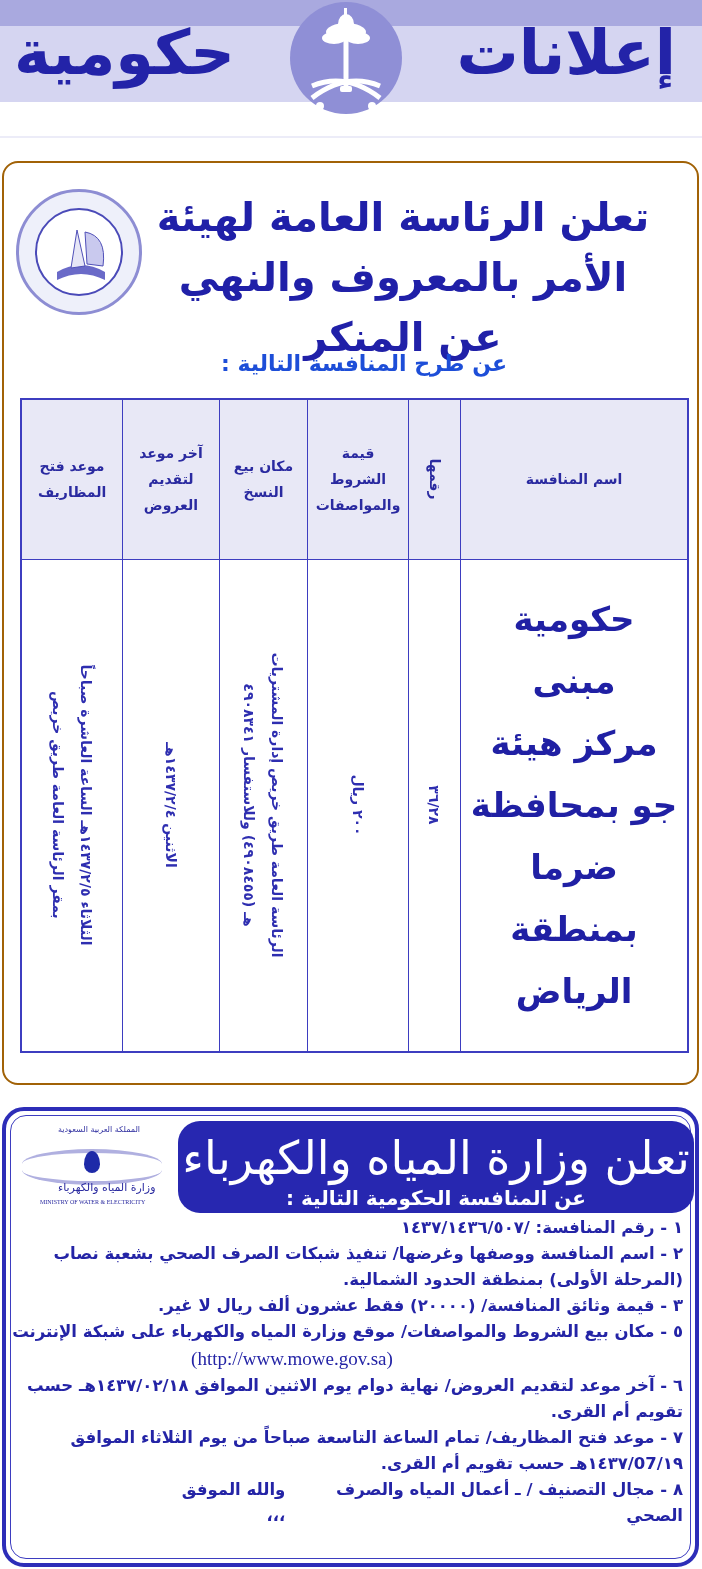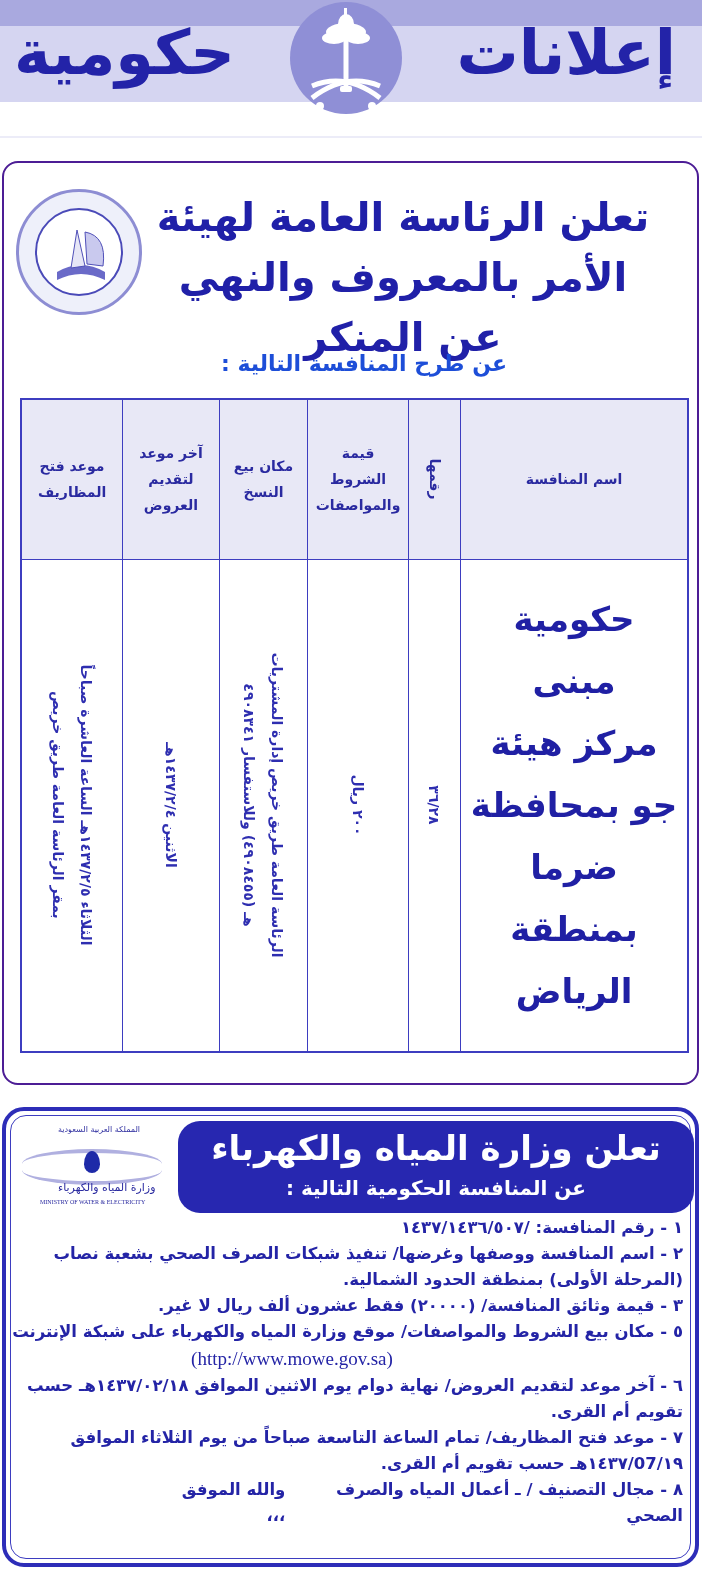--- a/index.html
+++ b/index.html
@@ -10,21 +10,21 @@
   .banner { position: absolute; left: 0; top: 0; width: 702px; height: 138px; }
   .banner .band-top { position: absolute; left: 0; top: 0; width: 702px; height: 26px; background: #a9a9df; }
   .banner .band-mid { position: absolute; left: 0; top: 26px; width: 702px; height: 76px; background: #d5d5f1; }
   .banner .band-line { position: absolute; left: 0; top: 136px; width: 702px; height: 2px; background: #ececf8; }
   .banner .emblem { position: absolute; left: 290px; top: 2px; width: 112px; height: 112px; border-radius: 50%; background: #8f8fd6; }
   .banner .word { position: absolute; top: 22px; font-weight: bold; color: #2323a8; font-size: 62px; line-height: 1; letter-spacing: -1px; white-space: nowrap; direction: rtl; }
   .banner .word.right { right: 26px; }
   .banner .word.left { left: 14px; }
 
   
-  .box1 { position: absolute; left: 2px; top: 161px; width: 697px; height: 924px; border: 2px solid #4c1d95; border-radius: 16px; }
+  .box1 { position: absolute; left: 2px; top: 161px; width: 697px; height: 924px; border: 2px solid #a16207; border-radius: 16px; }
   .box1 .logo1 { position: absolute; left: 12px; top: 26px; width: 126px; height: 126px; border-radius: 50%; border: 3px solid #8d8dd3; background: #eef0fa; }
   .box1 .logo1 .inner { position: absolute; left: 16px; top: 16px; width: 88px; height: 88px; border-radius: 50%; border: 2px solid #4a4ab8; background: #fff; }
   .box1 .title { position: absolute; right: 34px; top: 24px; width: 520px; text-align: center; direction: rtl; font-weight: bold; color: #2020a8; font-size: 40px; line-height: 60px; }
   .box1 .subtitle { position: absolute; right: 190px; top: 188px; direction: rtl; font-weight: bold; color: #1d4ed8; font-size: 22px; }
 
   .tbl { position: absolute; left: 16px; top: 235px; width: 669px; height: 655px; border: 2px solid #3d3dc0; border-collapse: collapse; table-layout: fixed; direction: rtl; background: #fff; }
   .tbl th, .tbl td { border: 1.5px solid #3d3dc0; text-align: center; vertical-align: middle; }
   .tbl thead tr { height: 160px; }
   .tbl th { background: #e8e8f6; color: #2a2aa0; font-weight: bold; font-size: 14px; line-height: 26px; padding: 4px; }
   .tbl td { color: #2e2eb0; font-size: 14px; font-weight: bold; position: relative; }
@@ -36,21 +36,21 @@
   .box2 { position: absolute; left: 2px; top: 1107px; width: 697px; height: 460px; border: 4px solid #2d2db8; border-radius: 22px; }
   .box2 .inner-frame { position: absolute; left: 4px; top: 4px; right: 4px; bottom: 4px; border: 1.5px solid #3d3dc0; border-radius: 16px; }
   .box2 .logo2 { position: absolute; left: 12px; top: 8px; width: 150px; height: 96px; }
   .box2 .logo2 .country { position: absolute; left: 40px; top: 6px; font-size: 8px; color: #3030a0; direction: rtl; }
   .box2 .logo2 .wave1 { position: absolute; left: 4px; top: 30px; width: 140px; height: 30px; border-top: 4px solid #b0b0e0; border-radius: 50%; }
   .box2 .logo2 .wave2 { position: absolute; left: 4px; top: 36px; width: 140px; height: 30px; border-bottom: 4px solid #b0b0e0; border-radius: 50%; }
   .box2 .logo2 .drop { position: absolute; left: 66px; top: 32px; width: 16px; height: 22px; background: #1e2aa8; border-radius: 50% 50% 50% 50% / 60% 60% 40% 40%; }
   .box2 .logo2 .name-ar { position: absolute; left: 40px; top: 62px; font-size: 11px; color: #2a2aa0; direction: rtl; }
   .box2 .logo2 .name-en { position: absolute; left: 22px; top: 80px; font-size: 6px; color: #2a2aa0; font-family: "Liberation Serif", serif; }
   .box2 .header-pill { position: absolute; left: 172px; top: 10px; width: 516px; height: 92px; background: #2727b0; border-radius: 22px; color: #ffffff; text-align: center; direction: rtl; }
-  .box2 .header-pill .h1 { font-weight: bold; font-size: 34px; line-height: 50px; padding-top: 2px; }
+  .box2 .header-pill .h1 { font-weight: normal; font-size: 46px; line-height: 50px; padding-top: 12px; }
   .box2 .header-pill .h2 { font-weight: bold; font-size: 20px; line-height: 30px; }
 
   .clauses { position: absolute; right: 12px; top: 104px; width: 672px; direction: rtl; text-align: right; color: #2424a6; font-weight: bold; font-size: 16.5px; line-height: 26px; }
   .clauses .url { display: block; text-align: center; font-family: "Liberation Serif", serif; font-weight: normal; font-size: 19px; line-height: 28px; direction: ltr; padding-right: 110px; }
   .clauses .closing-row { display: flex; justify-content: space-between; }
   .clauses .closing { padding-left: 150px; }
 </style>
 </head>
 <body>
 

